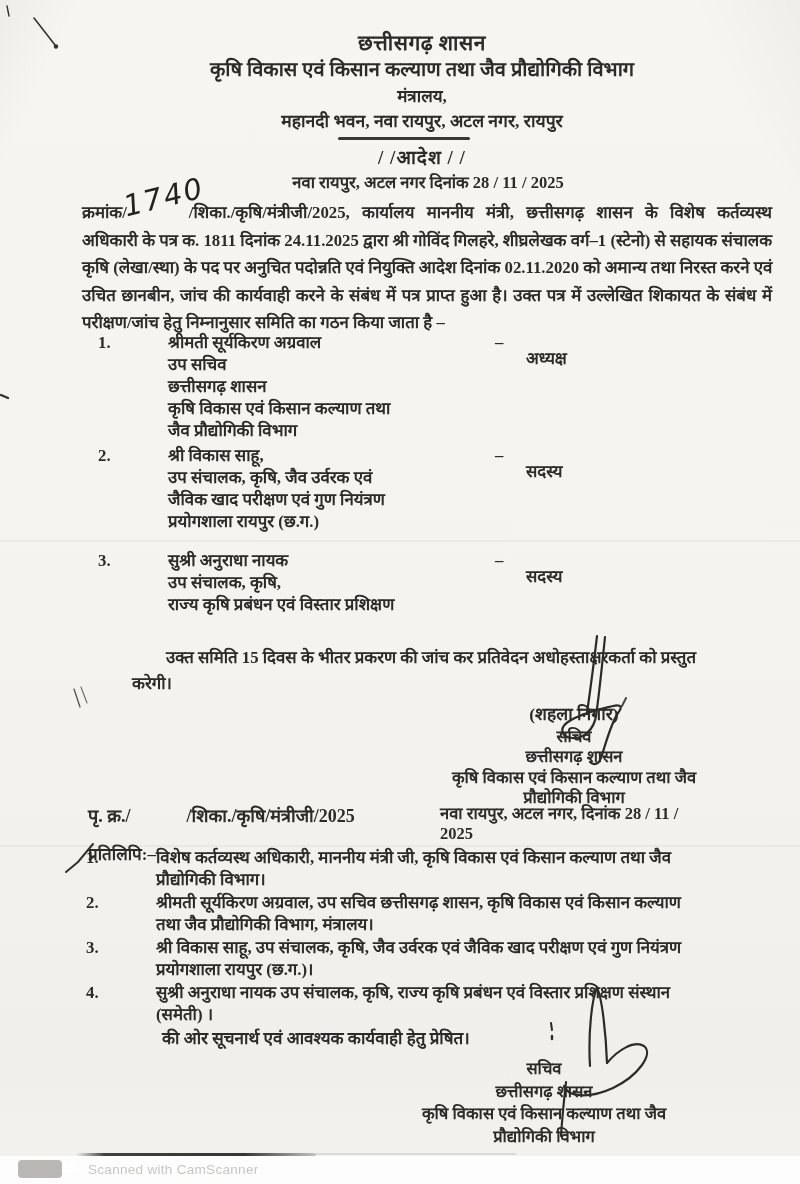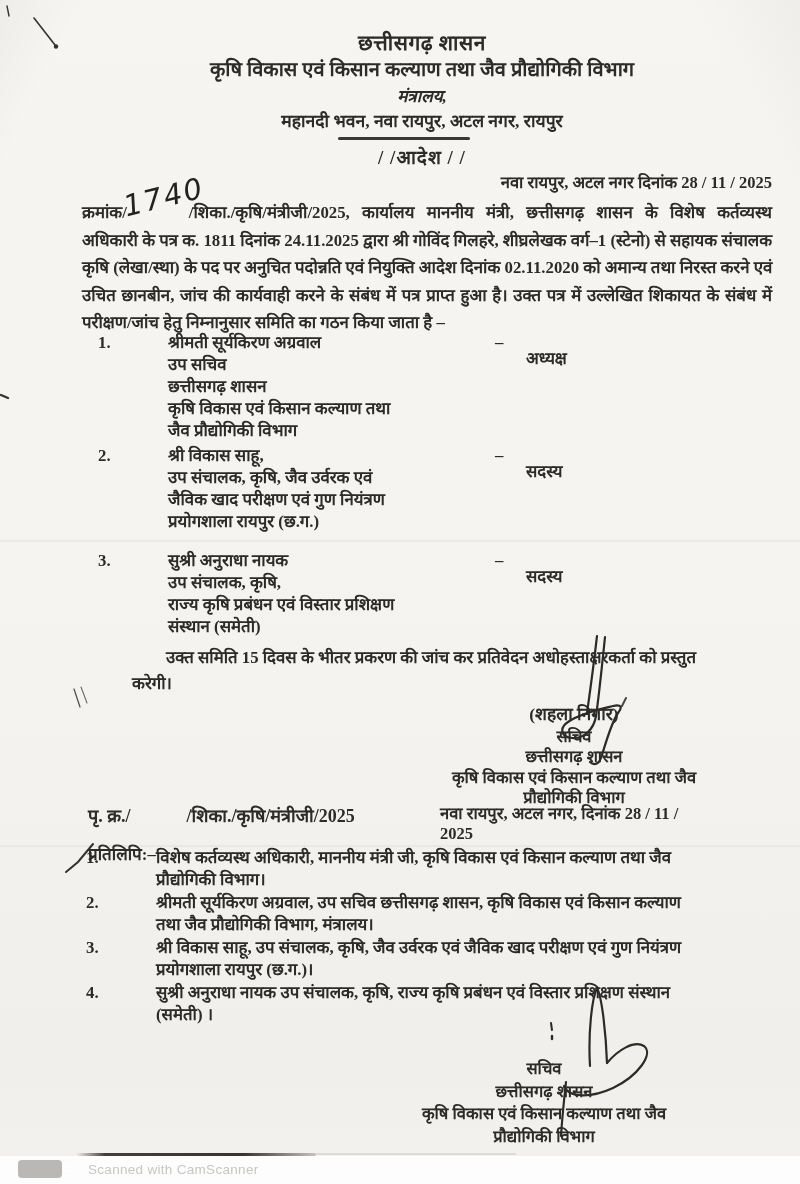--- a/index.html
+++ b/index.html
@@ -17,26 +17,26 @@
       linear-gradient(245deg, rgba(0,0,0,0.03) 0%, rgba(0,0,0,0) 8%),
       linear-gradient(180deg, #f6f5f2 0%, #f4f3f0 55%, #f0efec 90%, #f2f1ee 97%);
     color: #2d2b29;
   }
   .abs { position: absolute; padding-left: 44px; }
   .center { text-align: center; }
   .b { font-weight: bold; }
 
   .h-gov   { left: 0; width: 800px; top: 28px;  font-size: 21px; letter-spacing: .5px; }
   .h-dept  { left: 0; width: 800px; top: 55px;  font-size: 20px; }
-  .h-min   { left: 0; width: 800px; top: 84px;  font-size: 17px; font-style: italic; }
+  .h-min   { left: 0; width: 800px; top: 84px;  font-size: 17px; }
   .h-addr  { left: 0; width: 800px; top: 108px; font-size: 17.5px; }
   .h-rule  { left: 338px; top: 137px; width: 132px; height: 2.5px; background: #3a3835; border-radius: 2px; }
   .h-order { left: 0; width: 800px; top: 144px; font-size: 19px; letter-spacing: 1px; }
 
-  .date-top { left: 40px; width: 732px; top: 170px; font-size: 16.5px; text-align: right; }
+  .date-top { left: 40px; width: 732px; top: 170px; font-size: 16.5px; text-align: center; }
 
   .bodytext { font-size: 16.8px; font-weight: 600; }
   .para { left: 38px; top: 199px; width: 734px; line-height: 27.5px; }
   .para .jline { text-align: justify; text-align-last: justify; white-space: nowrap; }
   .para .lastline { text-align: left; }
   .ref-gap { display: inline-block; width: 62px; position: relative; }
   .hand {
     position: absolute;
     font-family: "DejaVu Sans", sans-serif;
     font-style: italic; font-weight: 400;
@@ -141,21 +141,20 @@
   </div>
 
   <div class="abs member m3 bodytext">
     <span class="no">3.</span>
     <span class="dash">–</span>
     <span class="role">सदस्य</span>
     <div class="mlines">
       <div>सुश्री अनुराधा नायक</div>
       <div>उप संचालक, कृषि,</div>
       <div>राज्य कृषि प्रबंधन एवं विस्तार प्रशिक्षण</div>
-      <div>संस्थान (समेती)</div>
     </div>
   </div>
 
   <div class="abs closing bodytext">
     <div class="l1">उक्त समिति 15 दिवस के भीतर प्रकरण की जांच कर प्रतिवेदन अधोहस्ताक्षरकर्ता को प्रस्तुत</div>
     <div class="l2">करेगी।</div>
   </div>
 
   <div class="abs sigblock sig1">
     <div class="name">(शहला निगार)</div>
@@ -191,20 +190,21 @@
     </div>
   </div>
   <div class="abs copyitem c4 bodytext">
     <span class="no">4.</span>
     <div class="clines">
       <div>सुश्री अनुराधा नायक उप संचालक, कृषि, राज्य कृषि प्रबंधन एवं विस्तार प्रशिक्षण संस्थान</div>
       <div>(समेती) ।</div>
     </div>
   </div>
 
+  <div class="abs dispatch">की ओर सूचनार्थ एवं आवश्यक कार्यवाही हेतु प्रेषित।</div>
 
   <div class="abs sigblock sig2">
     <div>सचिव</div>
     <div>छत्तीसगढ़ शासन</div>
     <div>कृषि विकास एवं किसान कल्याण तथा जैव</div>
     <div>प्रौद्योगिकी विभाग</div>
   </div>
 
   <div class="abs crease crease1"></div>
   <div class="abs crease crease2"></div>

